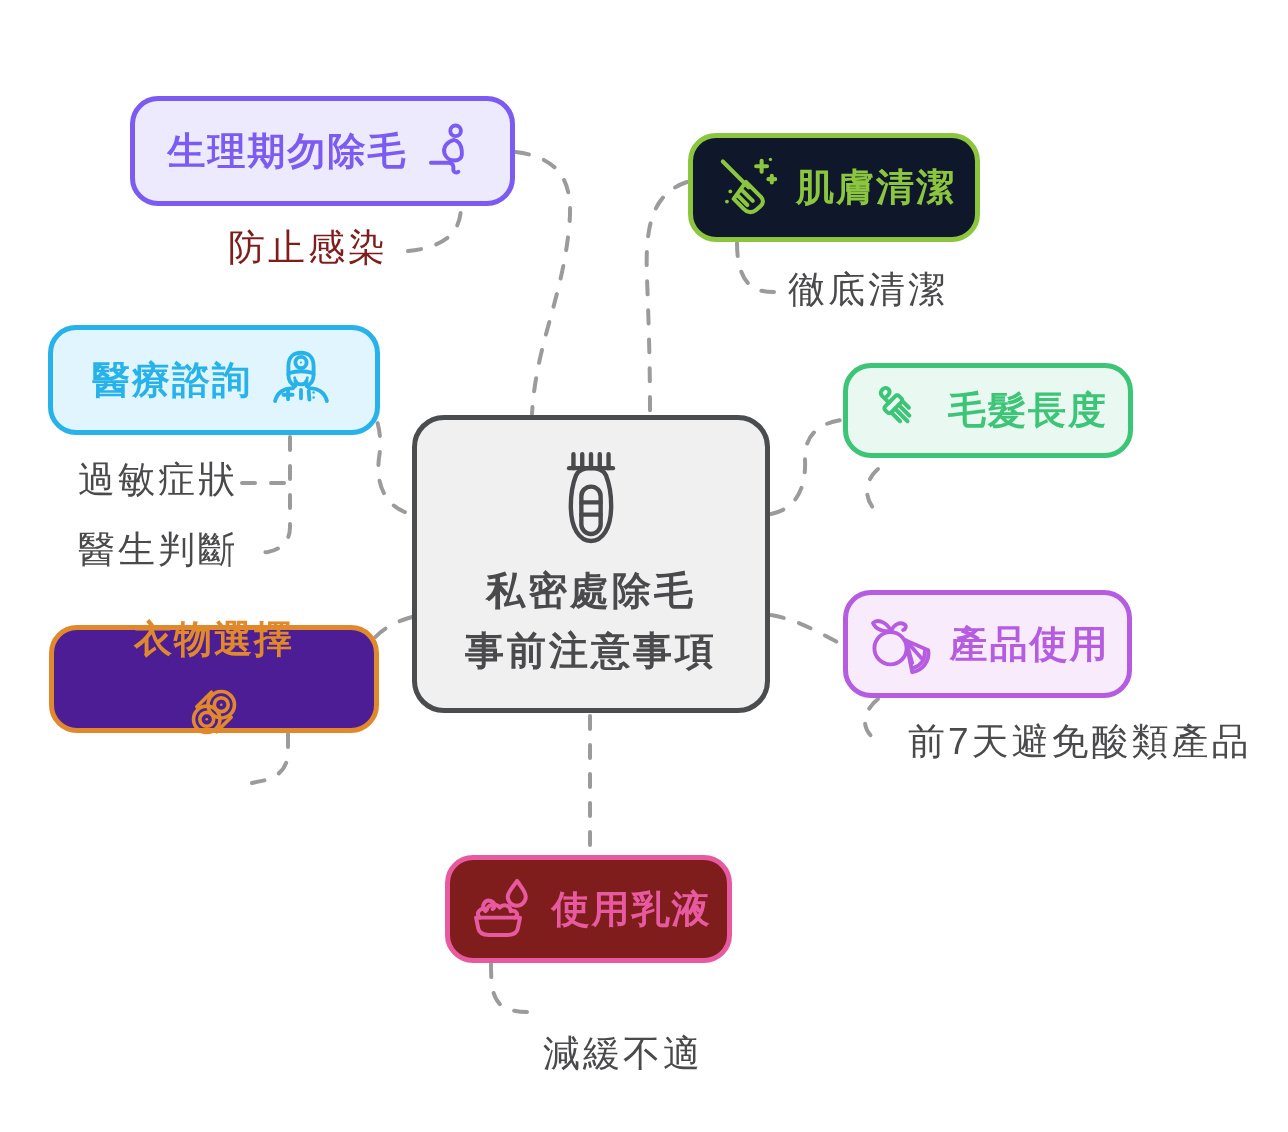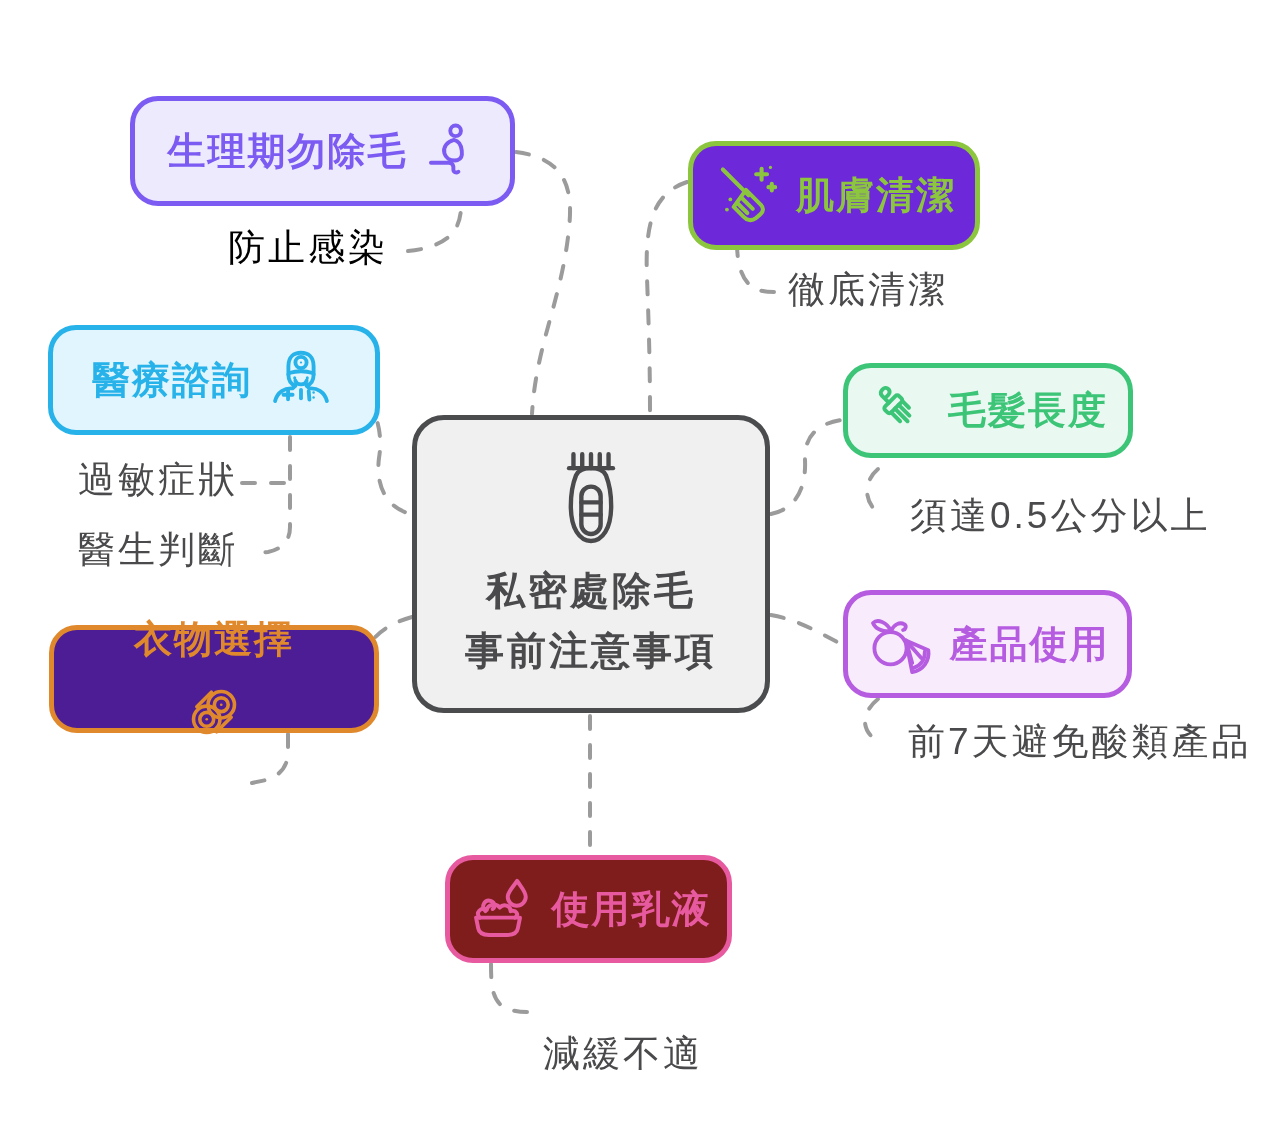--- a/index.html
+++ b/index.html
@@ -70,23 +70,23 @@
   <div class="node" style="left: 130px; top: 96px; width: 385px; height: 110px; border-color: rgb(123, 91, 242); background-color: rgb(237, 234, 253); color: rgb(123, 91, 242);">
     <span class="node-label">生理期勿除毛</span>
     <span class="icon">
       <svg viewBox="0 0 100 100" width="56" height="68" fill="none" stroke="currentColor" stroke-width="7" stroke-linecap="round" stroke-linejoin="round">
         <circle cx="60" cy="14" r="9.5"></circle>
         <path d="M57,30 C45,33 37,43 40,54 C42,62 50,67 59,67 L64,66 C70,64 72,57 71,49 C70,40 66,32 57,30 Z"></path>
         <path d="M16,71 L48,71 C53,71 55,73 56,78 L56,83 C56,88 61,90 65,87"></path>
       </svg>
     </span>
   </div>
-  <div class="note" style="left: 228px; top: 229px; color: #000000;">防止感染</div>
+  <div class="note" style="left: 228px; top: 229px; color: #7f1d1d;">防止感染</div>
 
-  <div class="node" style="left: 688px; top: 141px; width: 292px; height: 109px; border-color: rgb(140, 198, 62); background-color: #6d28d9; color: rgb(140, 198, 62); padding-left: 24px;">
+  <div class="node" style="left: 688px; top: 133px; width: 292px; height: 109px; border-color: rgb(140, 198, 62); background-color: #0f172a; color: rgb(140, 198, 62); padding-left: 24px;">
     <span class="icon">
       <svg viewBox="0 0 100 100" width="68" height="68" fill="none" stroke="currentColor" stroke-width="6" stroke-linecap="round" stroke-linejoin="round">
         <path d="M13,11 L51,49"></path>
         <path d="M47,41 L69,63 C73,67 73,73 68,77 L61,83 C56,87 48,86 44,81 L29,66 Z"></path>
         <path d="M42,54 L57,69 M35,61 L49,75"></path>
         <path d="M70,10 V26 M62,18 H78"></path>
         <path d="M85,32 V42 M80,37 H90"></path>
         <circle cx="24" cy="55" r="2.8" fill="currentColor" stroke="none"></circle>
         <circle cx="19" cy="70" r="2.8" fill="currentColor" stroke="none"></circle>
         <circle cx="83" cy="8" r="2.4" fill="currentColor" stroke="none"></circle>
@@ -125,21 +125,20 @@
       <svg viewBox="0 0 100 100" width="66" height="66" fill="none" stroke="currentColor" stroke-width="6" stroke-linecap="round" stroke-linejoin="round">
         <g transform="rotate(-45 50 50)">
           <path d="M46,28 L46,13 C46,5 60,5 60,13 C60,18 55,20 50,19"></path>
           <rect x="34" y="28" width="30" height="13" rx="4"></rect>
           <path d="M38,41 V60 M46,41 V68 M54,41 V64 M62,41 V55"></path>
         </g>
       </svg>
     </span>
     <span class="node-label">毛髮長度</span>
   </div>
-  <div class="note" style="left: 910px; top: 497px; color: rgb(74, 74, 76);">須達0.5公分以上</div>
 
   <div class="node" style="left: 843px; top: 590px; width: 289px; height: 108px; border-color: rgb(181, 92, 224); background-color: rgb(248, 236, 252); color: rgb(181, 92, 224);">
     <span class="icon">
       <svg viewBox="0 0 100 100" width="70" height="70" fill="none" stroke="currentColor" stroke-width="5.5" stroke-linecap="round" stroke-linejoin="round">
         <circle cx="35" cy="56" r="23"></circle>
         <path d="M36,32 C30,18 16,14 10,20 C14,30 28,34 36,30 Z"></path>
         <path d="M36,31 C40,22 48,18 55,22 C58,24 57,29 53,30"></path>
         <path d="M57,45 L89,59 A27,27 0 0 1 66,90 Z"></path>
         <path d="M57,45 L79,70 M57,45 L66,77"></path>
         <path d="M84,61 A22,22 0 0 1 68,84"></path>

